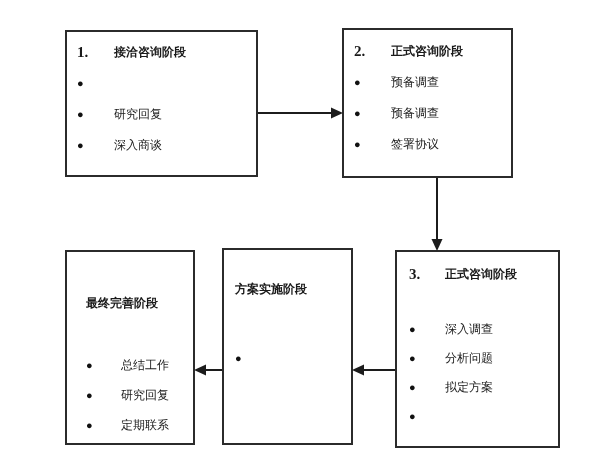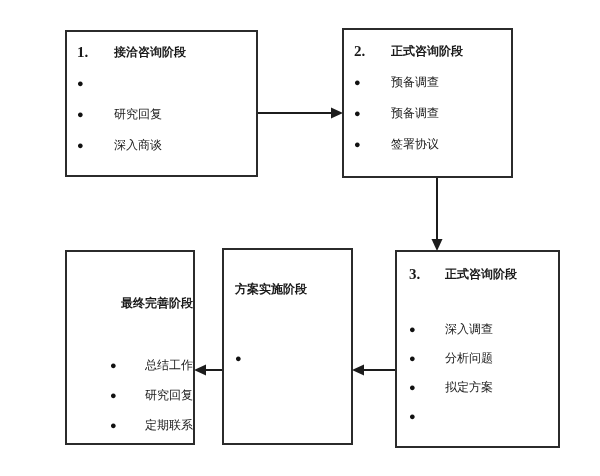--- a/index.html
+++ b/index.html
@@ -38,21 +38,21 @@
   .box3 { left: 395px; top: 250px; width: 165px; height: 198px; padding-top: 8px; }
   .box3 .gap { height: 26px; }
   .box3 .row { height: 29px; padding-left: 12px; }
   .box3 .marker, .box3 .bullet { width: 36px; flex: 0 0 36px; }
   .box4 { left: 222px; top: 248px; width: 131px; height: 197px; padding-top: 24px; }
   .box4 .gap { height: 38px; }
   .box4 .row { padding-left: 11px; }
   .box4 .bullet { width: 35px; flex: 0 0 35px; }
   .box5 { left: 65px;  top: 250px; width: 130px; height: 195px; padding-top: 36px; }
   .box5 .gap { height: 32px; }
-  .box5 .row { padding-left: 19px; height: 30px; justify-content: flex-end; }
+  .box5 .row { padding-left: 19px; height: 30px; }
   .box5 .bullet { width: 35px; flex: 0 0 35px; }
   .box4 .title-row, .box5 .title-row { padding-left: 11px; }
   .box5 .title-row { padding-left: 19px; }
 
   .arrow-layer {
     position: absolute; left: 0; top: 0;
     width: 600px; height: 476px;
     pointer-events: none;
   }
 </style>

